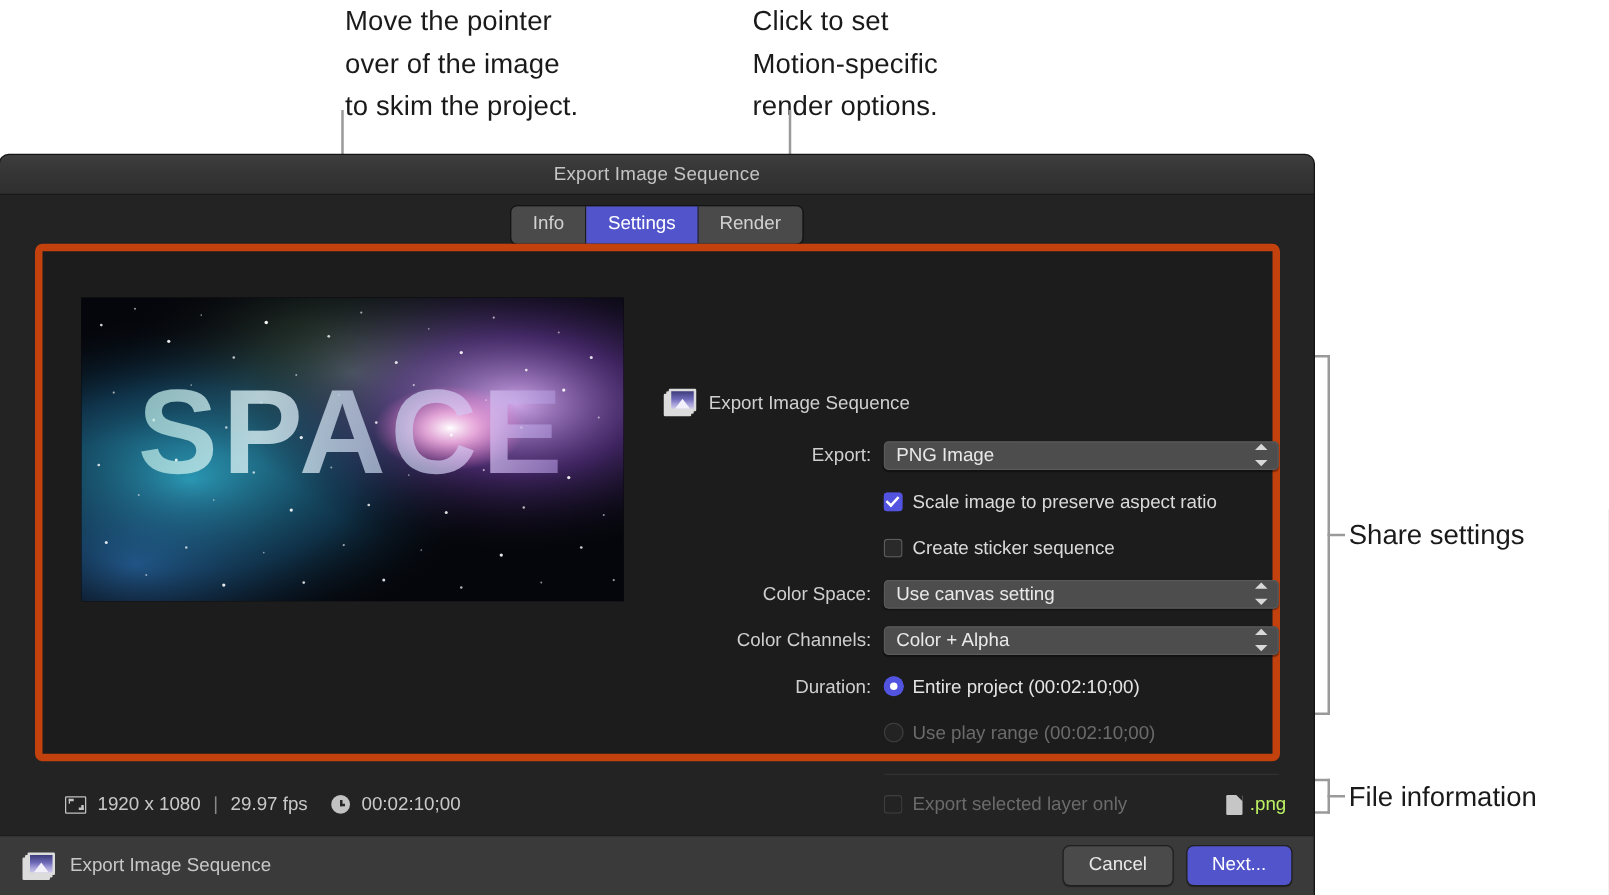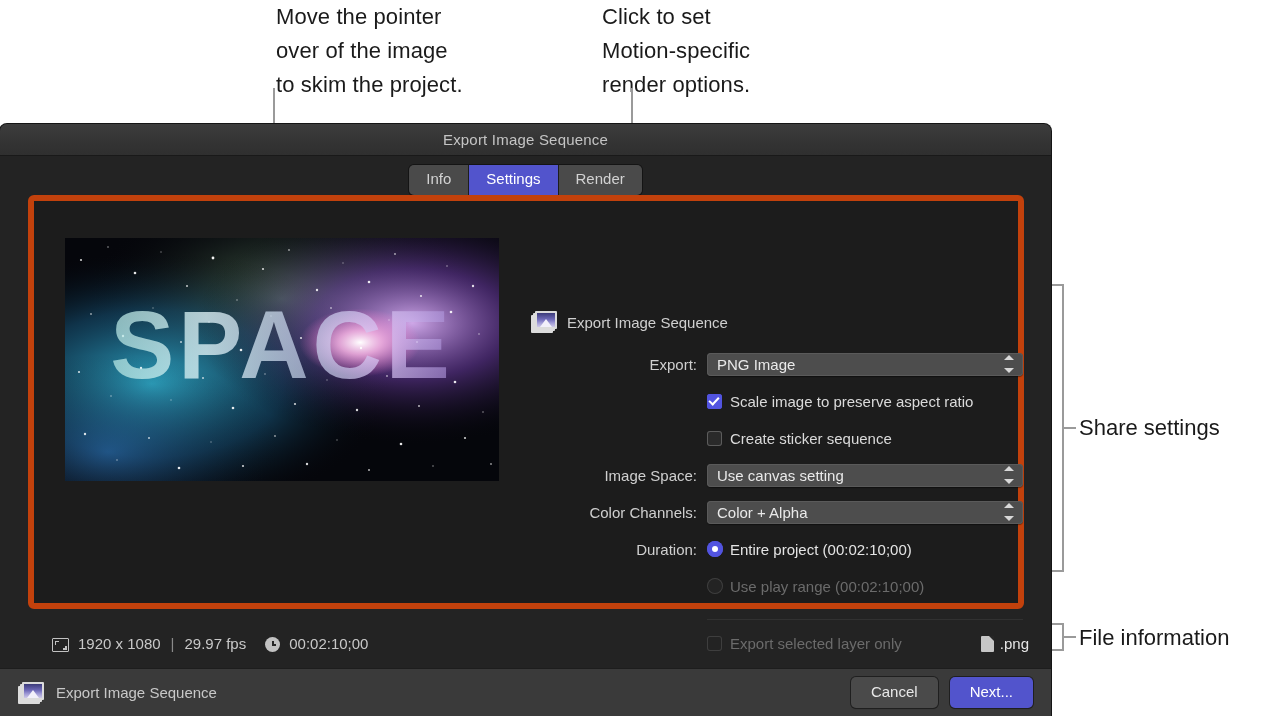--- a/index.html
+++ b/index.html
@@ -252,22 +252,22 @@
   }
 
   
   .status {
     position: absolute;
     left: 0; right: 0; top: 495px;
     height: 49px;
     display: flex; align-items: center;
     padding: 0 22px 0 22px;
   }
-  .status-left { display: flex; align-items: flex-end; gap: 9px; font-size: 15px; color: #c8c8c8; padding-left: 30px; }
-  .status-right { margin-left: auto; display: flex; align-items: center; gap: 6px; font-size: 15px; color: #e5e5e5; padding-left: 37px; }
+  .status-left { display: flex; align-items: center; gap: 9px; font-size: 15px; color: #c8c8c8; padding-left: 30px; }
+  .status-right { margin-left: auto; display: flex; align-items: center; gap: 6px; font-size: 15px; color: #bef264; padding-left: 37px; }
   .divider-pipe { color: #8a8a8a; padding: 0 1px; }
 
   .frame-icon {
     width: 17px; height: 14px;
     border: 1.6px solid #c2c2c2;
     border-radius: 1px;
     position: relative;
     flex: 0 0 auto;
   }
   .frame-icon:before, .frame-icon:after {
@@ -525,21 +525,21 @@
             <div class="row-label"></div>
             <div class="control">
               <div class="check-row">
                 <span class="cbx"></span>
                 <span class="check-label">Create sticker sequence</span>
               </div>
             </div>
           </div>
 
           <div class="row">
-            <div class="row-label">Image Space:</div>
+            <div class="row-label">Color Space:</div>
             <div class="control">
               <div class="popup">
                 <span>Use canvas setting</span>
                 <span class="chev">
                   <i class="up"></i>
                     <i class="down"></i>
                 </span>
               </div>
             </div>
           </div>

